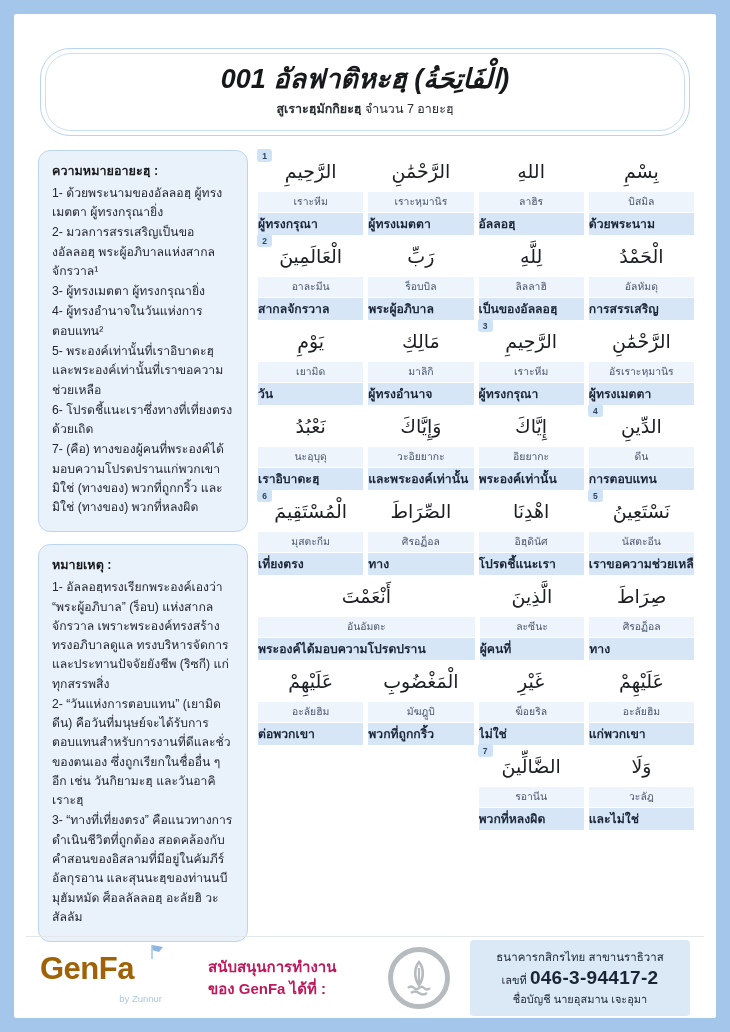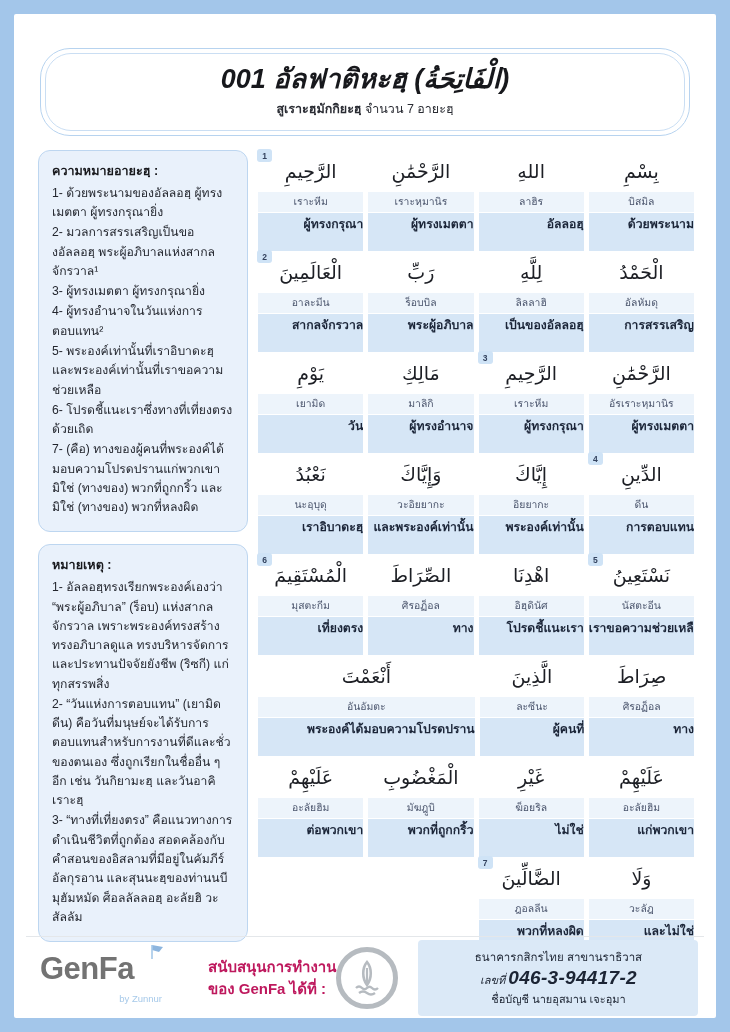--- a/index.html
+++ b/index.html
@@ -43,50 +43,50 @@
   .cell.empty { visibility: hidden; }
   .arabic {
     height: 42px; display: flex; align-items: center; justify-content: center;
     font-family: "DejaVu Sans", sans-serif; font-size: 19px; color: #1c1e24; direction: rtl;
   }
   .translit {
     height: 20px; line-height: 20px; background: #edf4fb; text-align: center;
     font-size: 10.4px; color: #49536b; white-space: nowrap; overflow: hidden;
   }
   .meaning {
-    height: 38px; line-height: 22px; background: #d6e6f6; text-align: right;
+    height: 22px; line-height: 22px; background: #d6e6f6; text-align: left;
     font-size: 12.2px; font-weight: 700; color: #1b2538; margin-top: 1px;
     white-space: nowrap; overflow: hidden;
   }
   .badge {
     position: absolute; top: -1px; left: -1px; z-index: 2;
     min-width: 15px; height: 13px; padding: 0 3px; background: #cfe3f6; border-radius: 3px;
     font-size: 8.5px; font-weight: 700; color: #33425e;
     display: flex; align-items: center; justify-content: center;
   }
 
   
   .footer-divider { position: absolute; left: 12px; right: 12px; bottom: 81px; height: 1px; background: #e4e7ea; }
   .footer { position: absolute; left: 26px; right: 26px; bottom: 7px; height: 66px; display: flex; align-items: center; }
   .genfa-logo { position: relative; width: 128px; flex: none; }
-  .genfa-main { font-size: 31px; font-weight: 800; color: #737373; letter-spacing: -0.5px; line-height: 1; }
+  .genfa-main { font-size: 31px; font-weight: 800; color: #a16207; letter-spacing: -0.5px; line-height: 1; }
   .genfa-sub { font-size: 9.5px; color: #a6c9e9; text-align: right; margin-top: 9px; padding-right: 6px; }
   .genfa-flag { position: absolute; top: -9px; right: 2px; }
   .support-text { margin-left: 40px; font-size: 15px; font-weight: 800; color: #be185d; line-height: 1.5; flex: none; }
   .bank-circle {
     margin-left: auto; margin-right: 20px; width: 62px; height: 62px; flex: none;
     border: 5px solid #b6bbc0; border-radius: 50%;
     display: flex; align-items: center; justify-content: center;
   }
   .account-box {
-    width: 280px; flex: none; background: #dbe9f7; border-radius: 4px;
+    width: 220px; flex: none; background: #dbe9f7; border-radius: 4px;
     padding: 8px 12px; text-align: center; color: #222a38;
   }
   .account-line1 { font-size: 11.5px; margin-bottom: 1px; }
-  .account-line2 { font-size: 11px; font-style: italic; }
+  .account-line2 { font-size: 11px; }
   .account-number { font-size: 19px; font-weight: 800; color: #1b2434; letter-spacing: 0.3px; }
   .account-line3 { font-size: 11px; margin-top: 1px; }
 </style>
 </head>
 <body>
 
 <div class="page">
   <div class="sheet">
 
     <div class="title-frame">
@@ -275,21 +275,21 @@
               <div class="translit">อะลัยฮิม</div>
               <div class="meaning">แก่พวกเขา</div>
             </div>
           </div>
           <div class="grid-row">
             <div class="cell empty"></div>
             <div class="cell empty"></div>
             <div class="cell">
               <span class="badge">7</span>
               <div class="arabic" dir="rtl">الضَّالِّينَ</div>
-              <div class="translit">ฎอลลีน</div>
+              <div class="translit">รอานีน</div>
               <div class="meaning">พวกที่หลงผิด</div>
             </div>
             <div class="cell">
               <div class="arabic" dir="rtl">وَلَا</div>
               <div class="translit">วะลัฎ</div>
               <div class="meaning">และไม่ใช่</div>
             </div>
           </div>
         </div>
     </div>

